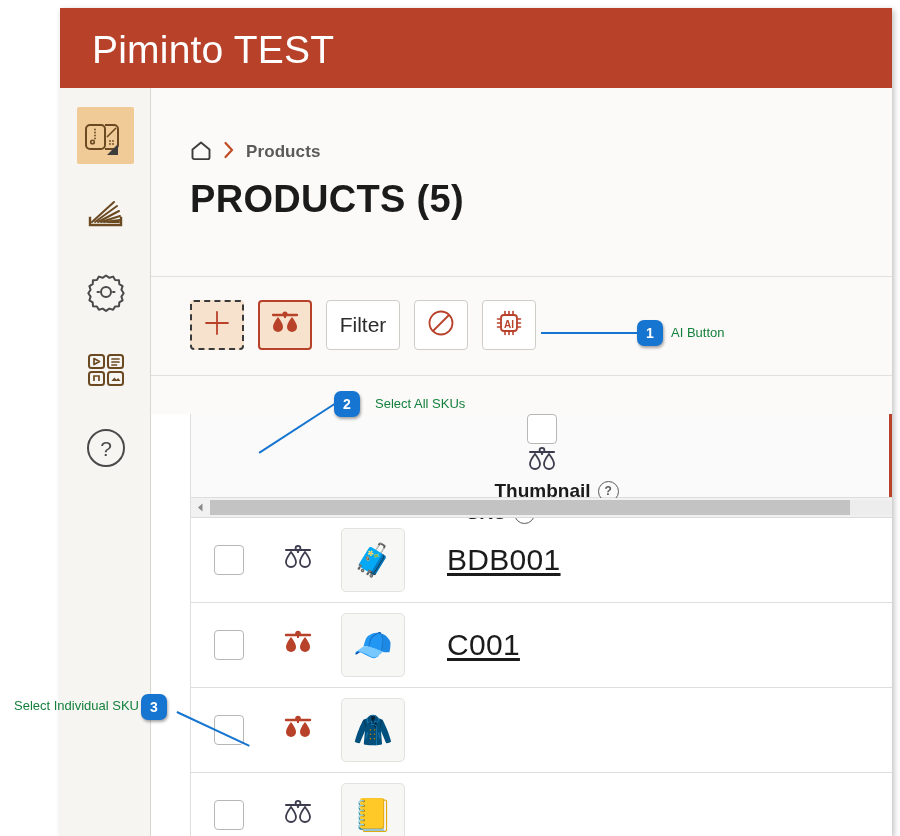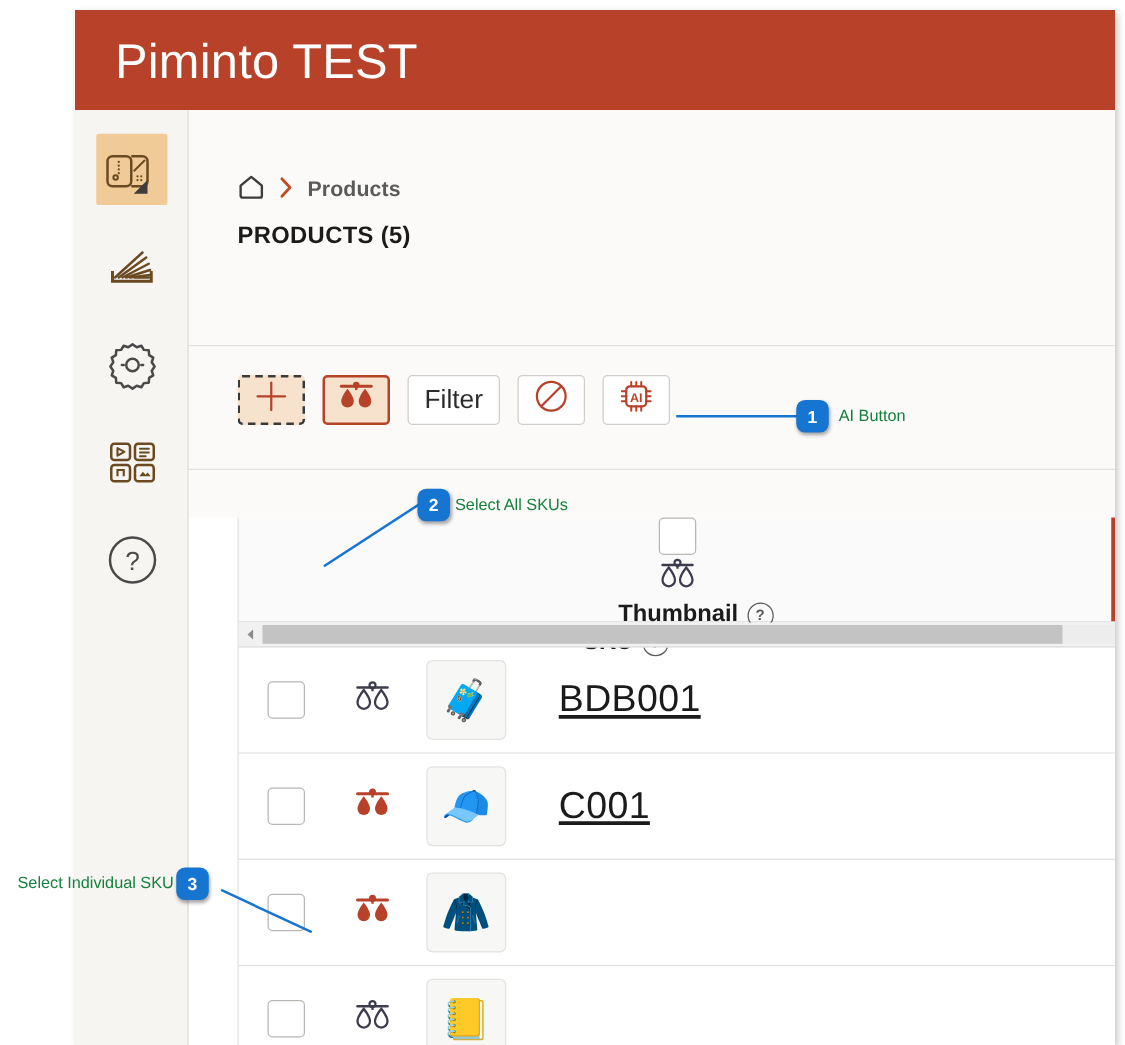--- a/index.html
+++ b/index.html
@@ -70,38 +70,38 @@
   #breadcrumb{
     position:absolute; left:39px; top:52px;
     display:flex; align-items:center; gap:11px;
     height:24px;
   }
   #breadcrumb .crumb-text{
     font-size:17px; font-weight:bold; color:#5a5a5a; letter-spacing:.1px;
   }
   #page-title{
     position:absolute; left:39px; top:90px;
-    font-size:19px; font-weight:bold; color:#1b1b1b;
+    font-size:38px; font-weight:bold; color:#1b1b1b;
     letter-spacing:.3px;
   }
 
   
   #toolbar-sep-top{
     position:absolute; left:0; top:188px; width:741px; height:1px; background:#e2e0dc;
   }
   #toolbar{
     position:absolute; left:0; top:189px; width:741px; height:98px;
     background:#fbfaf8;
   }
   #toolbar-sep-bot{
     position:absolute; left:0; top:287px; width:741px; height:1px; background:#e2e0dc;
   }
   .tbtn{
     position:absolute; top:23px;
-    height:40px;
+    height:50px;
     box-sizing:border-box;
     display:flex; align-items:center; justify-content:center;
     border-radius:4px;
     background:#ffffff;
     border:1px solid #cfcdc8;
     font-size:21px; color:#2c2c2c;
   }
   .tbtn.add{
     left:39px; width:54px;
     background:#f7e3cd;
@@ -553,18 +553,18 @@
 </div>
 
 <div id="annot-layer">
 
   <div class="lead" style="left:541px; top:332px; width:100px;"></div>
   <div class="badge" style="left:637px; top:320px;">1</div>
   <div class="annot-text" style="left:671px; top:325px;">AI Button</div>
 
   <div class="lead" style="left:259px; top:452px; width:100px; transform:rotate(-33deg);"></div>
   <div class="badge" style="left:334px; top:391px;">2</div>
-  <div class="annot-text" style="left:364px; top:396px;">Select All SKUs</div>
+  <div class="annot-text" style="left:375px; top:396px;">Select All SKUs</div>
 
   <div class="lead" style="left:177px; top:711px; width:80px; transform:rotate(25deg);"></div>
   <div class="badge" style="left:141px; top:694px;">3</div>
   <div class="annot-text" style="left:14px; top:698px;">Select Individual SKU</div>
 </div>
 
 </body></html>

